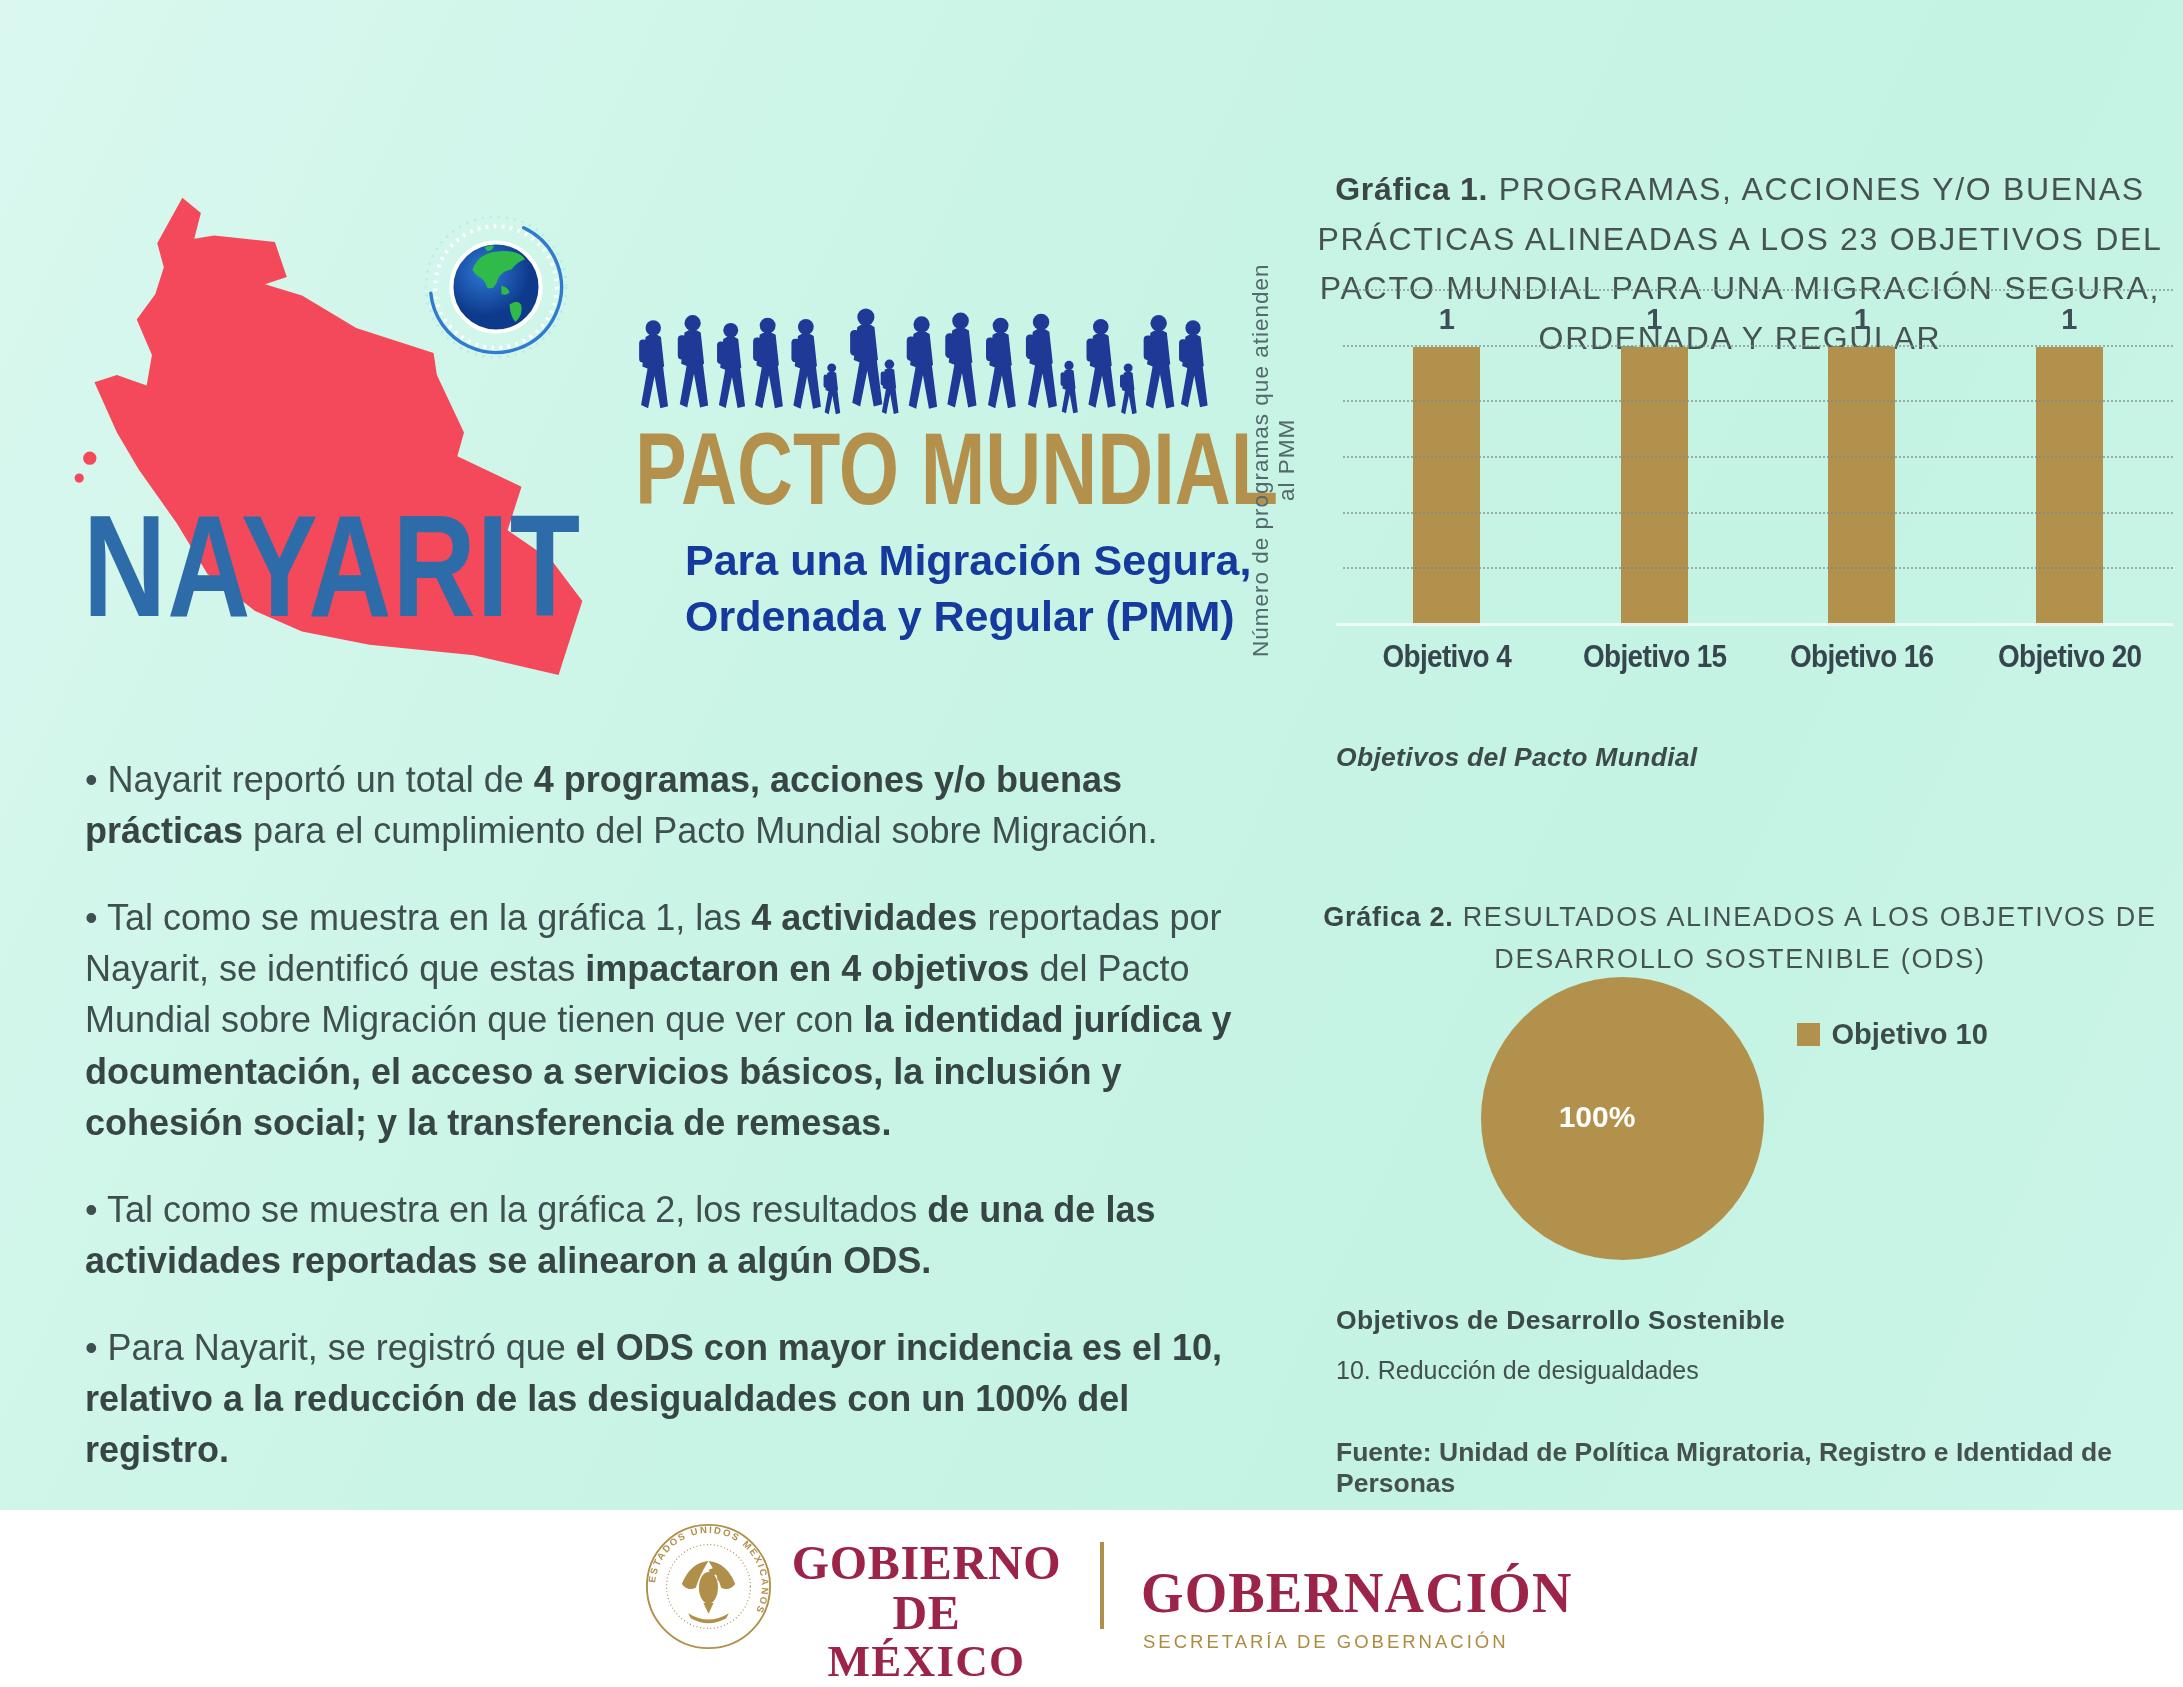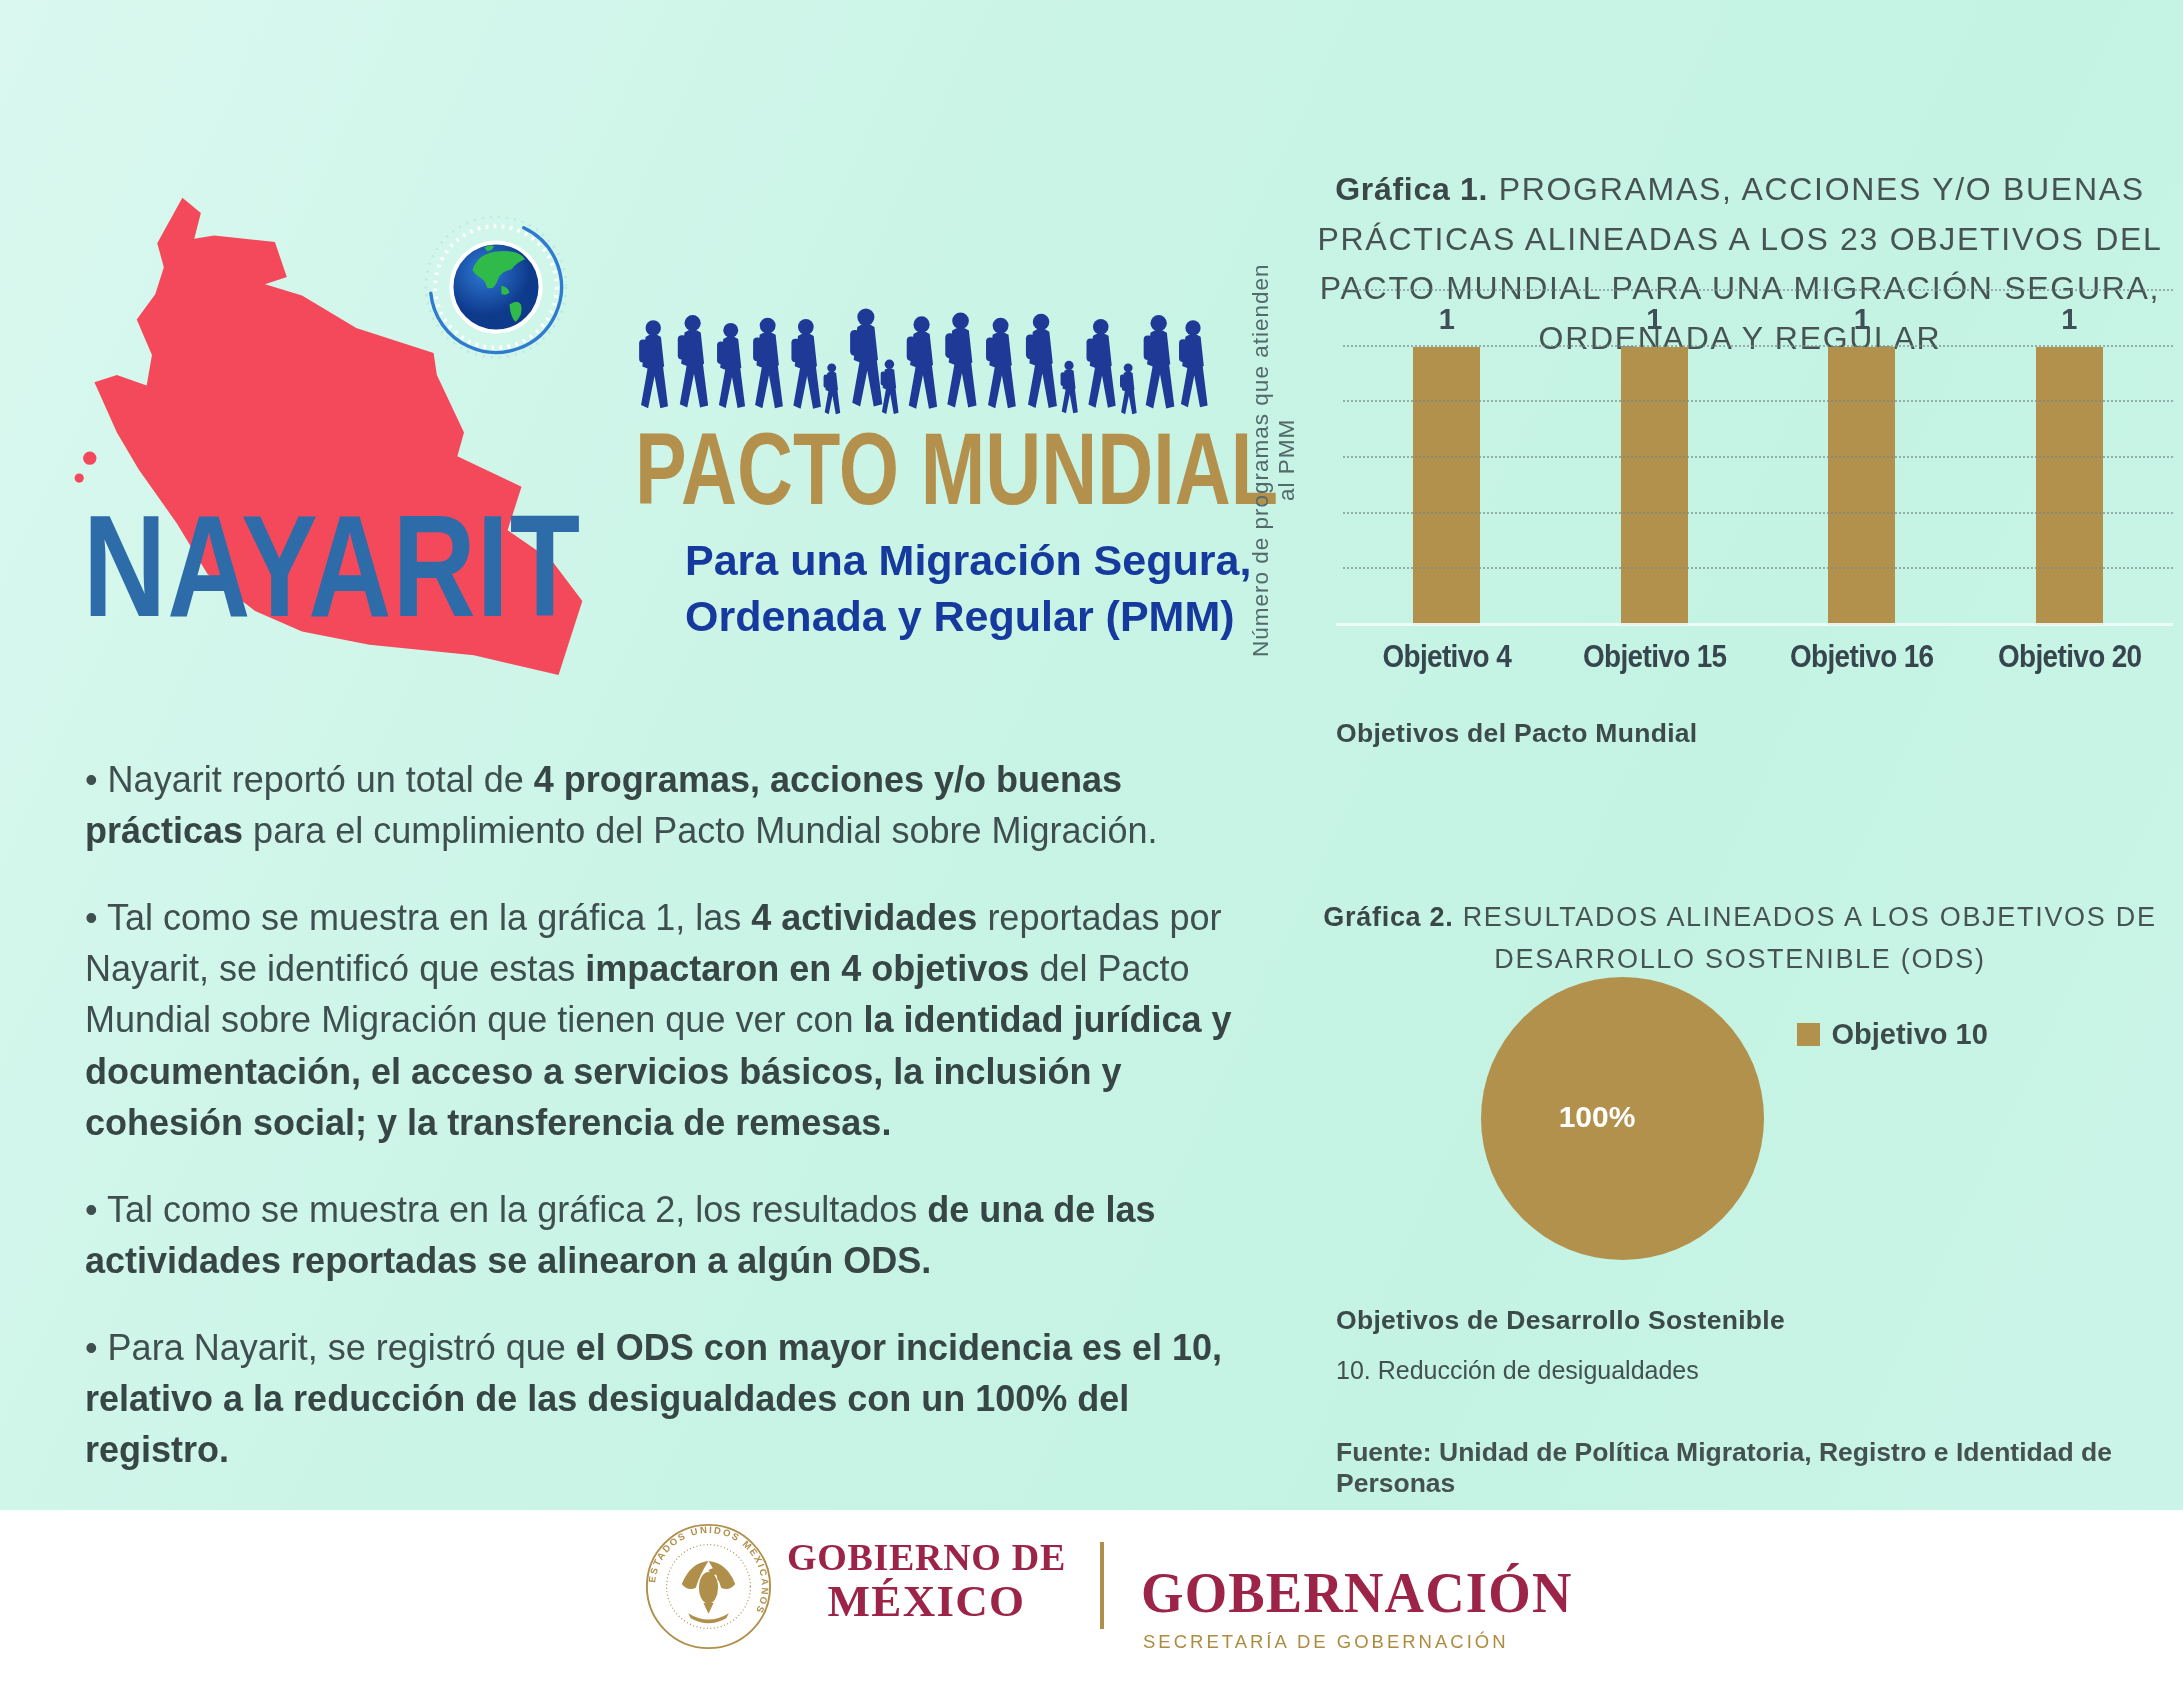--- a/index.html
+++ b/index.html
@@ -46,21 +46,21 @@
   .pie-label{left:1534px;top:1100px;width:126px;text-align:center;font-size:30px;
              font-weight:700;color:#ffffff;}
   .legend{left:1797px;top:1018px;display:flex;align-items:center;gap:12px;}
   .legend-swatch{width:22.5px;height:22.5px;background:#b2914c;}
   .legend-text{font-size:29px;font-weight:700;color:#3c4a4a;}
   .fuente{left:1336px;top:1437px;font-size:26.5px;font-weight:700;color:#44514f;}
   
   .footer{left:0;top:1510px;width:2183px;height:177px;background:#ffffff;}
   .gob-block{left:781px;top:1538px;width:291px;text-align:center;
              font-family:"Liberation Serif",serif;color:#9d2449;font-weight:700;line-height:1.04;}
-  .gob-l1{font-size:38px;letter-spacing:0.7px;}
+  .gob-l1{font-size:48px;letter-spacing:0.7px;}
   .gob-l2{font-size:45px;letter-spacing:1.3px;}
   .divider{left:1100px;top:1542px;width:4px;height:87px;background:#b08f4a;}
   .gobernacion{left:1141px;top:1559px;font-family:"Liberation Serif",serif;font-weight:700;
                font-size:58px;color:#9d2449;letter-spacing:1.3px;transform:scaleX(.94);transform-origin:left top;}
   .secretaria{left:1143px;top:1631px;font-size:18.5px;font-weight:400;color:#ad8b3f;letter-spacing:3px;}
 </style>
 </head>
 <body>
 
 <div id="page">
@@ -171,21 +171,21 @@
       <div class="gridline" style="bottom: 83.3333%;"></div>
       <div class="gridline" style="bottom: 100%;"></div>
     </div>
   <div class="abs cats" id="cats">
       <div class="cat">Objetivo 4</div>
       <div class="cat">Objetivo 15</div>
       <div class="cat">Objetivo 16</div>
       <div class="cat">Objetivo 20</div>
     </div>
 
-  <div class="abs sec-h" style="left:1336px;top:718px;">Objetivos del Pacto Mundial</div>
+  <div class="abs sec-h" style="left:1336px;top:742px;font-style:italic;">Objetivos del Pacto Mundial</div>
 
   <div class="abs c2-title">
     <span class="c-title-prefix">Gráfica 2.</span><span> RESULTADOS ALINEADOS A LOS OBJETIVOS DE DESARROLLO SOSTENIBLE (ODS)</span>
   </div>
 
   <div class="abs pie" id="pie" style="background: rgb(178, 145, 76);"></div>
   <div class="abs pie-label">100%</div>
   <div class="abs legend" id="legend">
       <div class="legend-swatch" style="background: rgb(178, 145, 76);"></div>
       <div class="legend-text">Objetivo 10</div>

